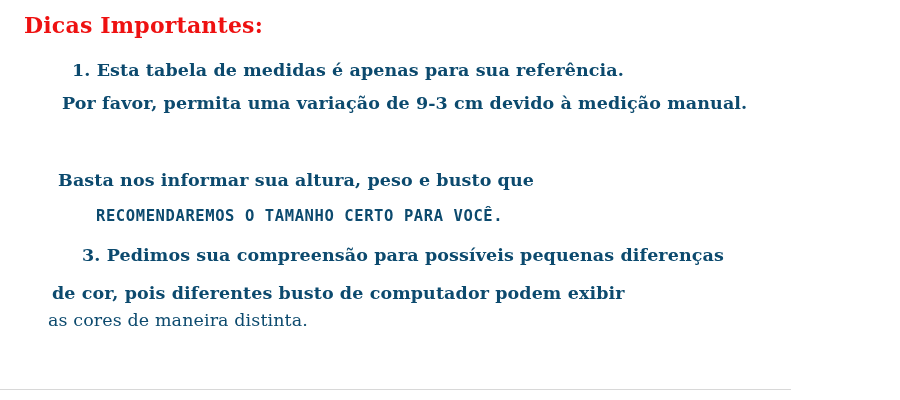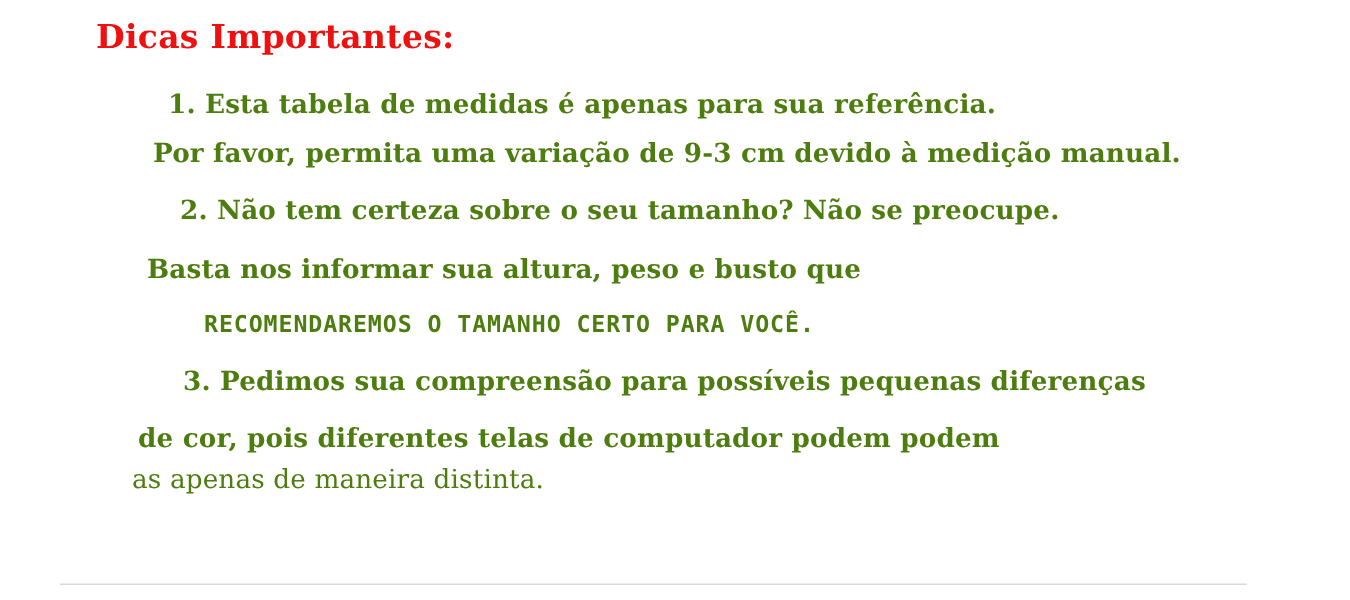--- a/index.html
+++ b/index.html
@@ -14,38 +14,37 @@
     color: #111111;
     overflow: hidden;
     position: relative;
   }
   .page {
     position: relative;
     width: 791px;
     height: 400px;
     box-sizing: border-box;
     padding: 0;
-    margin-left: 40px;
   }
   .title {
     position: absolute;
     left: 24px;
     top: 12px;
     font-family: "DejaVu Serif", serif;
     font-weight: bold;
     font-size: 22px;
     color: #ee1111;
     letter-spacing: 0.2px;
   }
   .line {
     position: absolute;
     font-family: "DejaVu Serif", serif;
     font-weight: bold;
     font-size: 17.5px;
-    color: #4d7c0f;
+    color: #0c4a6e;
     white-space: nowrap;
     letter-spacing: 0.1px;
   }
   .line.plain {
     font-weight: normal;
   }
   .line.mono {
     font-family: "DejaVu Sans Mono", monospace;
     font-weight: bold;
     font-size: 15.5px;
@@ -72,27 +71,26 @@
 <body>
 
 <div class="page">
 
   <div class="title">Dicas Importantes:</div>
 
   <div class="line l1">1. Esta tabela de medidas é apenas para sua referência.</div>
 
   <div class="line l2">Por favor, permita uma variação de 9-3 cm devido à medição manual.</div>
 
-  <div class="line l3">2. Não tem certeza sobre o seu tamanho? Não se preocupe.</div>
 
   <div class="line mono l5">RECOMENDAREMOS O TAMANHO CERTO PARA VOCÊ.</div>
 
   <div class="line l4">Basta nos informar sua altura, peso e busto que</div>
 
   <div class="line l6">3. Pedimos sua compreensão para possíveis pequenas diferenças</div>
 
-  <div class="line l7">de cor, pois diferentes telas de computador podem podem</div>
+  <div class="line l7">de cor, pois diferentes busto de computador podem exibir</div>
 
-  <div class="line plain l8">as apenas de maneira distinta.</div>
+  <div class="line plain l8">as cores de maneira distinta.</div>
 
   <div class="bottom-rule"></div>
 
 </div>
 
 </body></html>

